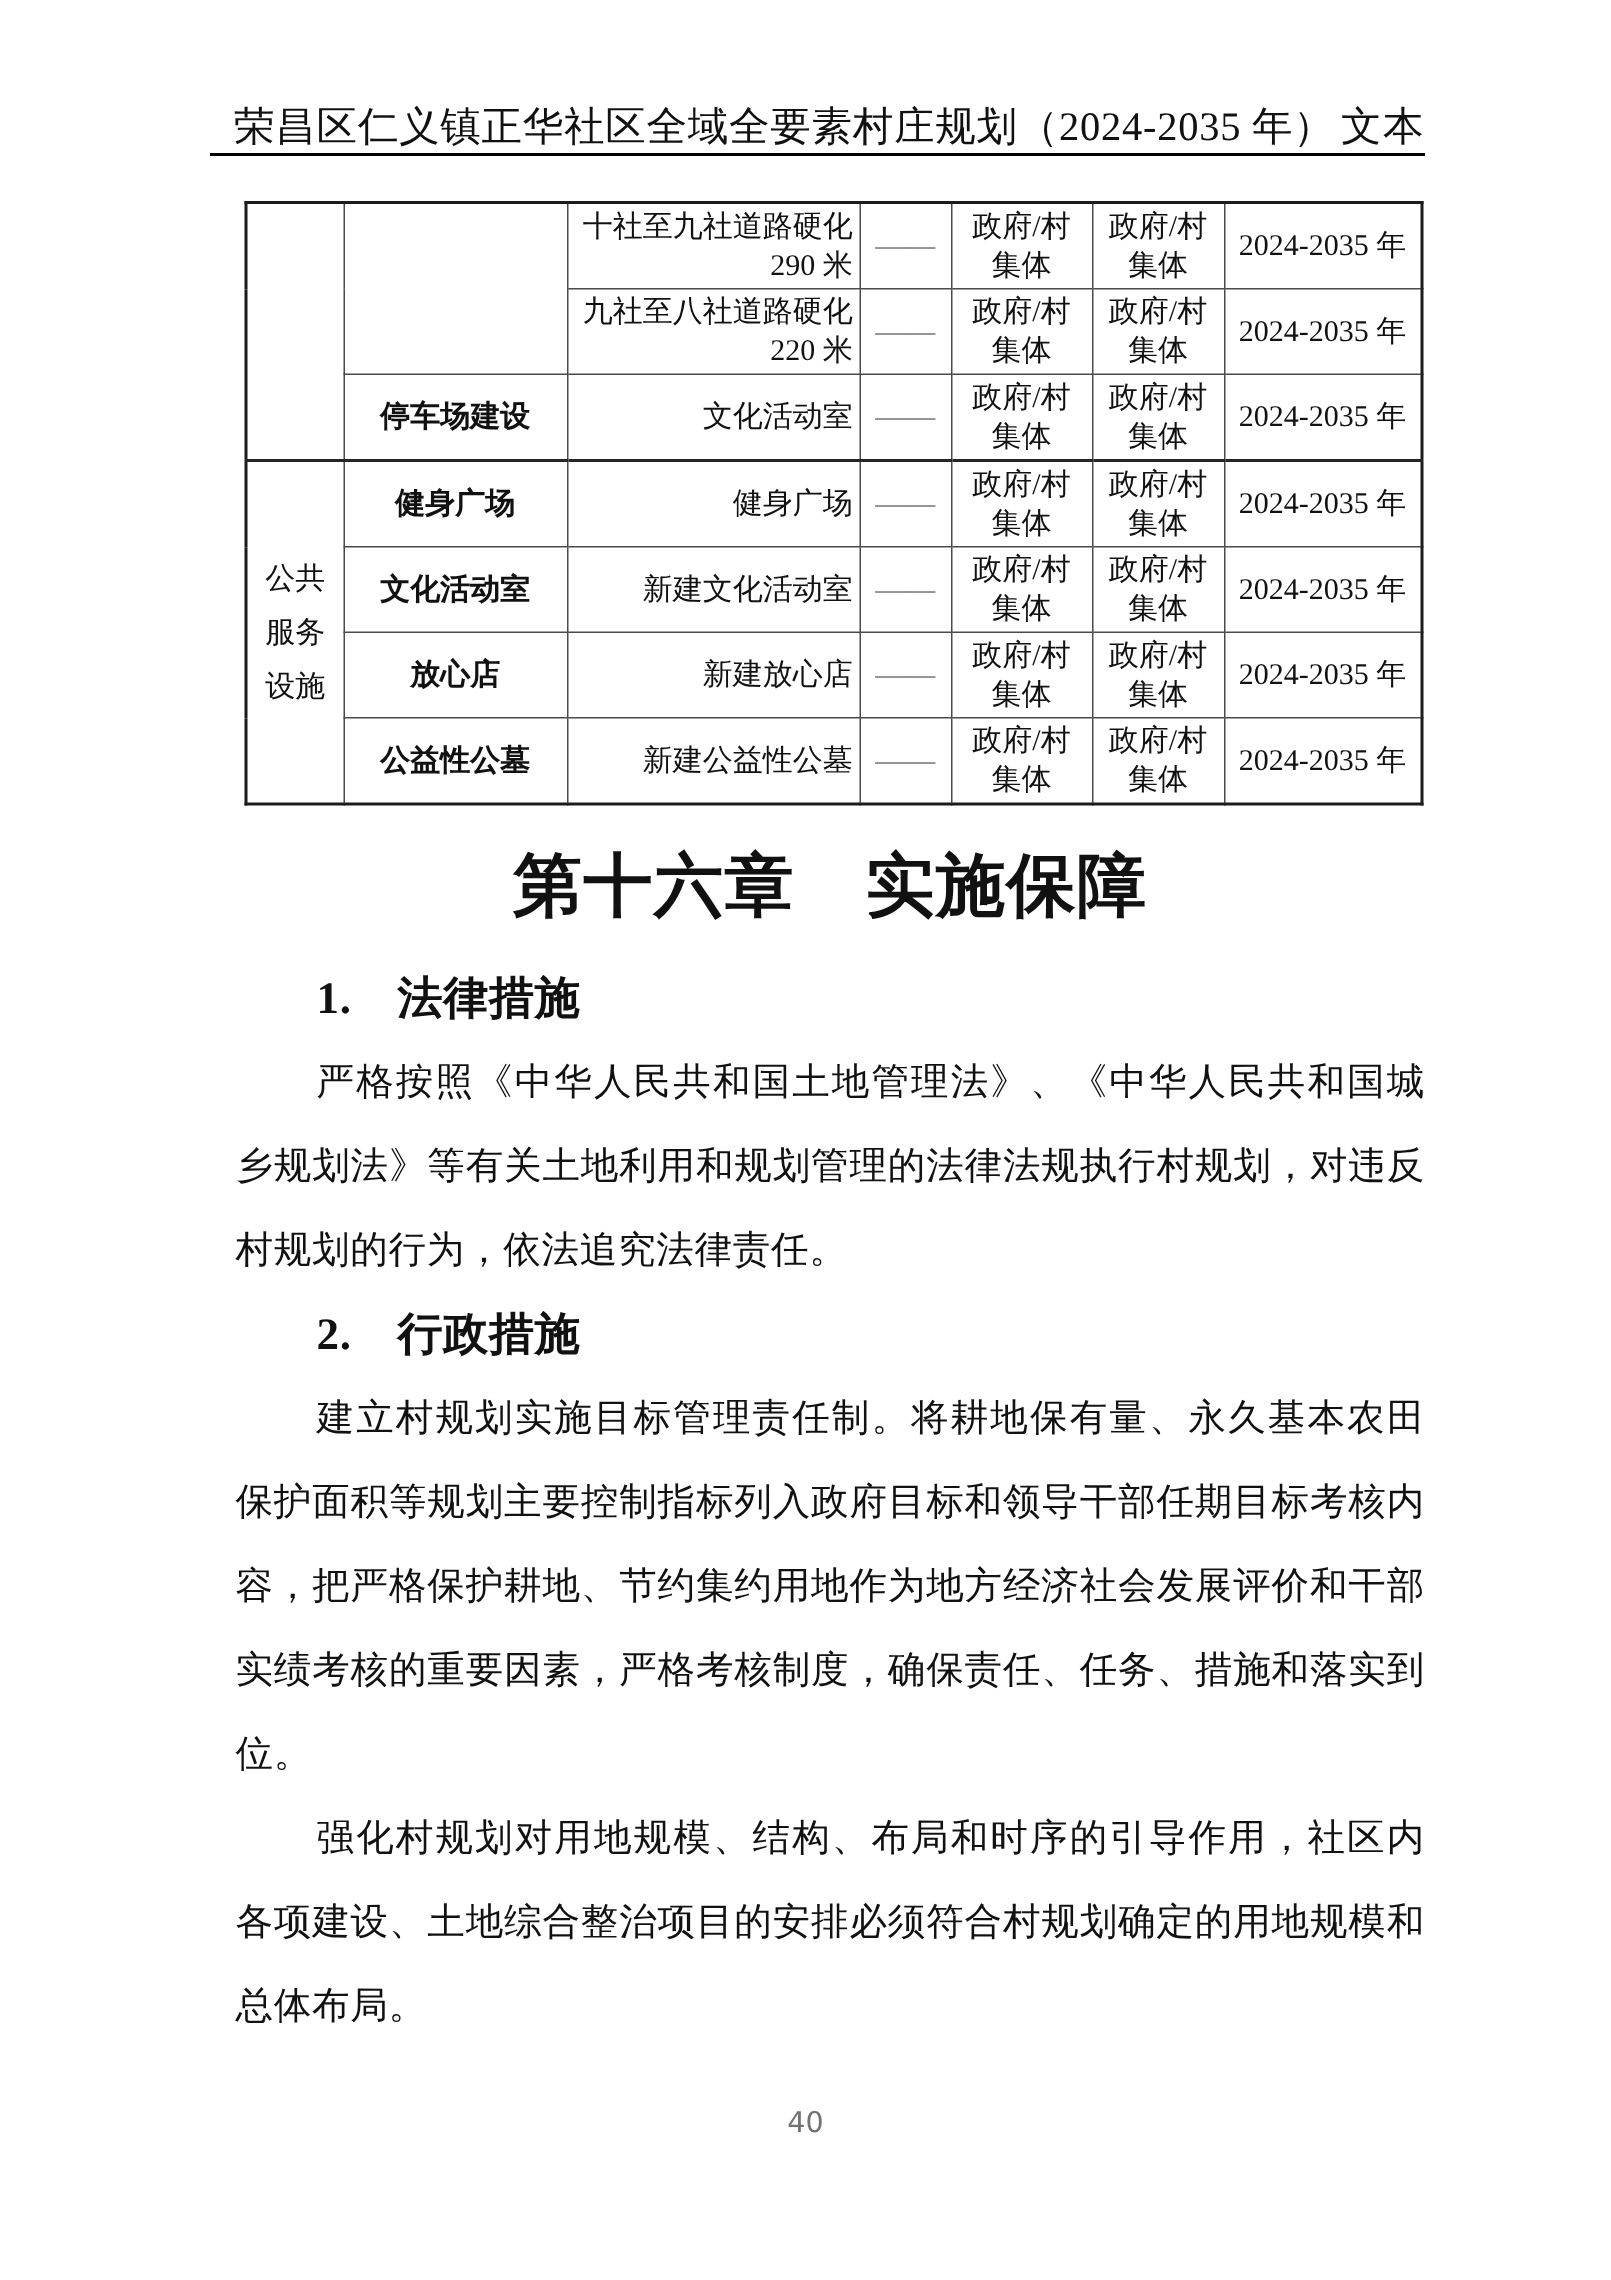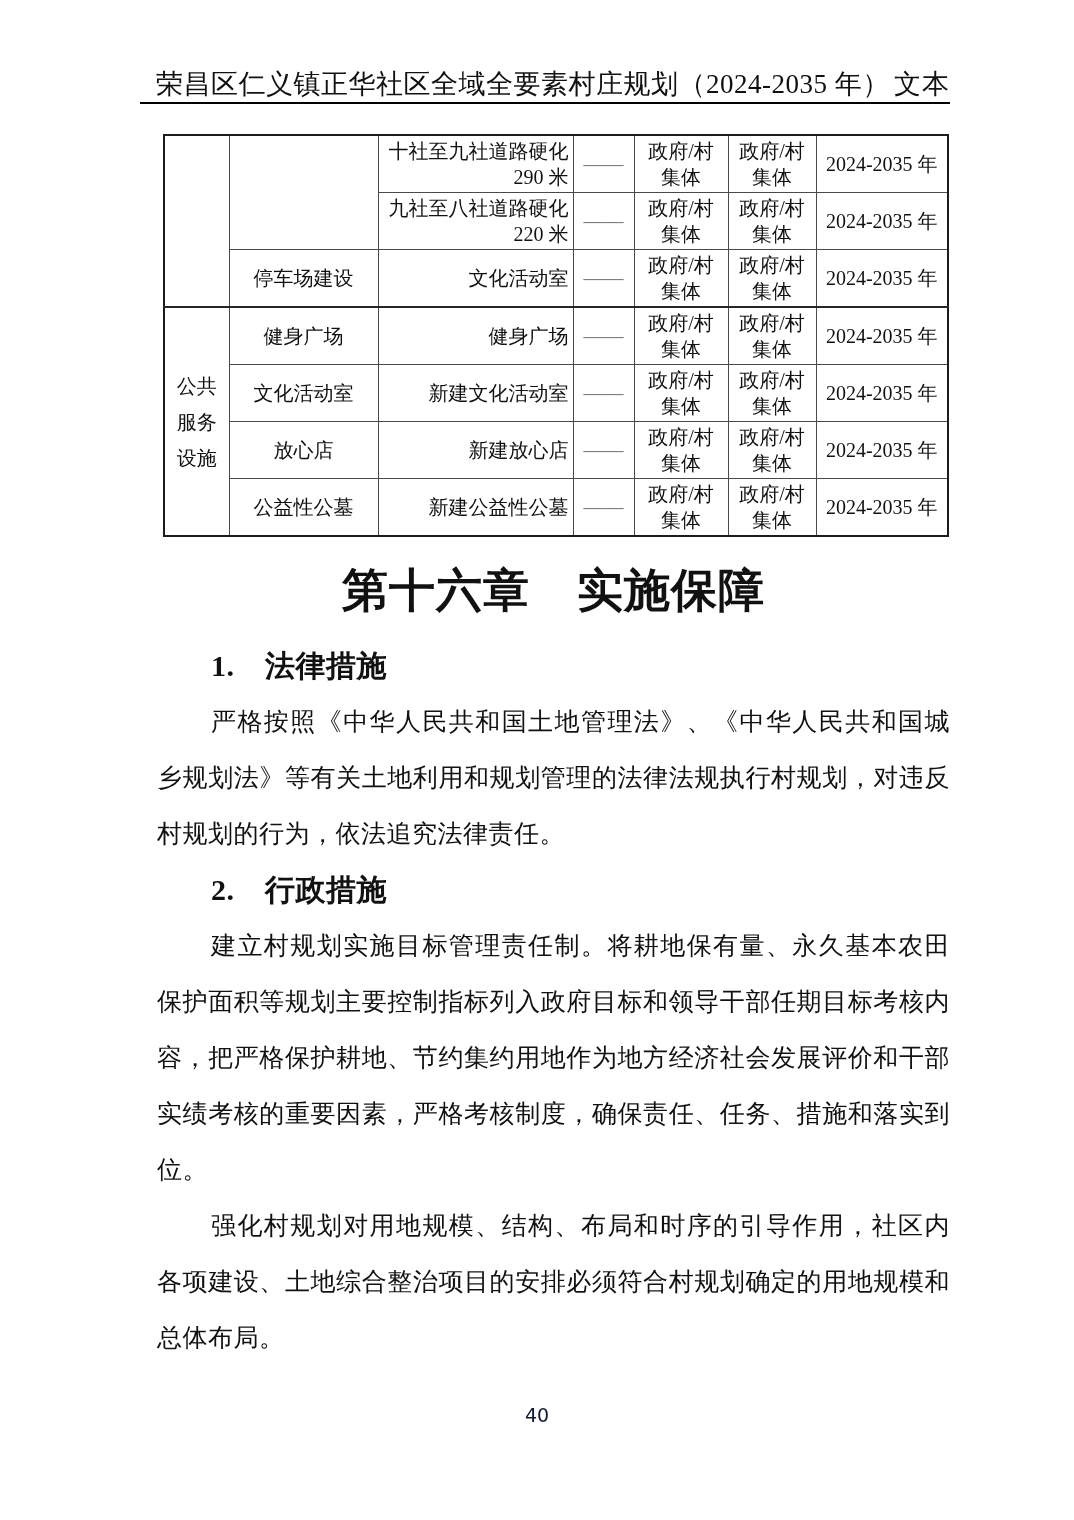--- a/index.html
+++ b/index.html
@@ -32,21 +32,21 @@
   .project-table td {
     border:1px solid #4a4a4a;
     text-align:center; vertical-align:middle;
     font-size:20px; line-height:26px;
     padding:2px 4px;
     overflow:hidden;
   }
   .project-table tr { height:57px; }
   .project-table tr.divider td { border-top:2px solid #262626; }
   td.cat-cell { line-height:36px; padding:0 10px; word-break:break-all; }
-  td.sub-cell { word-break:break-all; }
+  td.sub-cell { word-break:break-all;font-weight:bold; }
   td.content-cell { white-space:nowrap;text-align:right; }
   td.scale-cell { color:#777; white-space:nowrap; }
   td.impl-cell, td.fund-cell { word-break:break-all; }
   td.period-cell { white-space:nowrap; }
 
   
   h2.chapter-title {
     margin:26px 124px 0 157px;
     text-align:center;
     font-size:46px; line-height:56px;
@@ -62,21 +62,21 @@
     margin:0 0 0 54px;
     font-size:30px; font-weight:bold; line-height:56px;
   }
   .chapter-body p { margin:0; text-indent:54px; }
 
   
   .page-number {
     margin-top:38px;
     text-align:center;
     font-family:"DejaVu Sans","Liberation Sans",sans-serif;
-    font-size:19px; color:#0f172a;
+    font-size:19px; color:#737373;
   }
 </style>
 </head>
 <body>
 
 <div class="doc-header">
   <span class="title">荣昌区仁义镇正华社区全域全要素村庄规划（2024-2035 年）</span>
   <span class="doctype">文本</span>
 </div>
 

